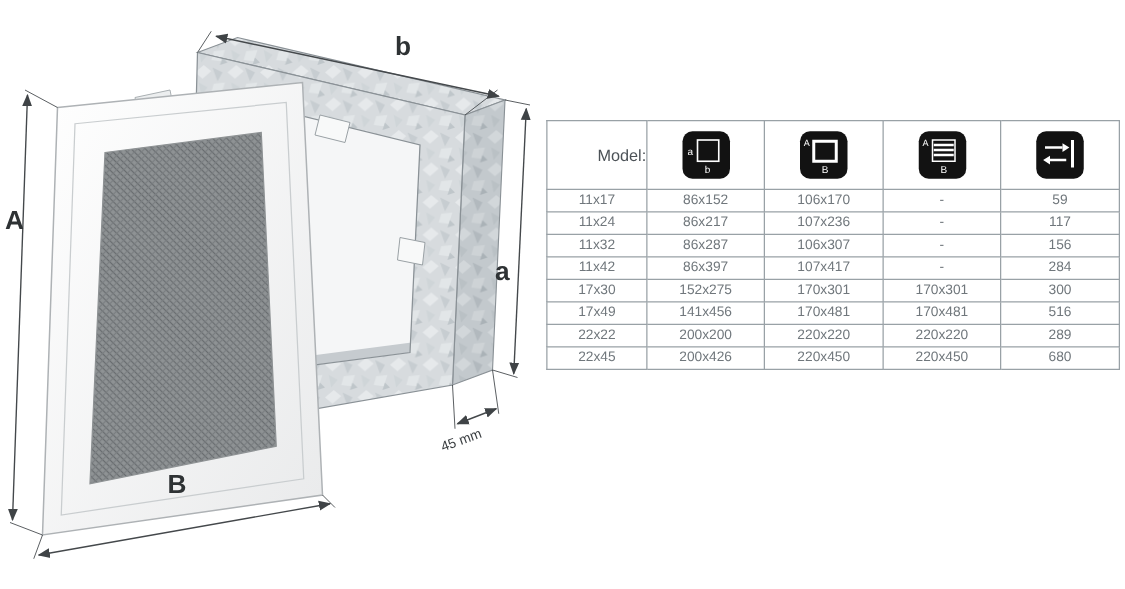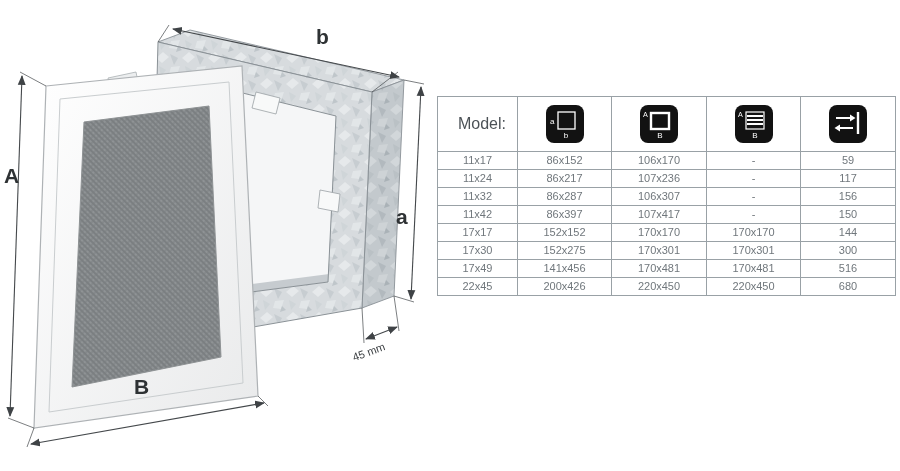--- a/index.html
+++ b/index.html
@@ -10,21 +10,21 @@
   .drawing{position:absolute;left:0;top:0;width:437px;height:471px;}
   .drawing svg{display:block;}
   svg text{font-family:"Liberation Sans",sans-serif;}
   .dim-label{font-weight:bold;font-size:21px;fill:#2e3234;}
   .dim-small{font-size:11px;fill:#3a3e41;}
 
   .spec-table{position:absolute;left:437px;top:96px;width:458px;}
   table{border-collapse:collapse;table-layout:fixed;width:458px;background:#fff;}
   th,td{border:1px solid #99a1a6;}
   thead th{height:54px;vertical-align:middle;font-weight:normal;padding:0;}
-  th.model-head{text-align:center;padding-left:9px;font-size:16px;color:#4c5257;}
+  th.model-head{text-align:right;padding-left:9px;font-size:13px;color:#4c5257;}
   tbody td{height:17px;text-align:center;font-size:11px;color:#70777c;padding:0;line-height:17px;}
   .hicon{width:40px;height:40px;display:block;margin:0 auto;}
   .ic-txt{fill:#ffffff;font-size:8px;}
   .ic-sm{fill:#ffffff;font-size:7.2px;}
   .ic-mid{text-anchor:middle;}
 </style>
 </head>
 <body>
 
 <div class="drawing">
@@ -186,44 +186,44 @@
     <td>86x287</td>
     <td>106x307</td>
     <td>-</td>
     <td>156</td>
   </tr>
         <tr>
     <td>11x42</td>
     <td>86x397</td>
     <td>107x417</td>
     <td>-</td>
-    <td>150</td>
-  </tr>
-        <tr>
-    <td>17x17</td>
-    <td>152x152</td>
-    <td>170x170</td>
-    <td>170x170</td>
-    <td>144</td>
+    <td>284</td>
   </tr>
         <tr>
     <td>17x30</td>
     <td>152x275</td>
     <td>170x301</td>
     <td>170x301</td>
     <td>300</td>
   </tr>
         <tr>
     <td>17x49</td>
     <td>141x456</td>
     <td>170x481</td>
     <td>170x481</td>
     <td>516</td>
   </tr>
         <tr>
+    <td>22x22</td>
+    <td>200x200</td>
+    <td>220x220</td>
+    <td>220x220</td>
+    <td>289</td>
+  </tr>
+        <tr>
     <td>22x45</td>
     <td>200x426</td>
     <td>220x450</td>
     <td>220x450</td>
     <td>680</td>
   </tr>
       </tbody>
   </table>
 </div>
 

